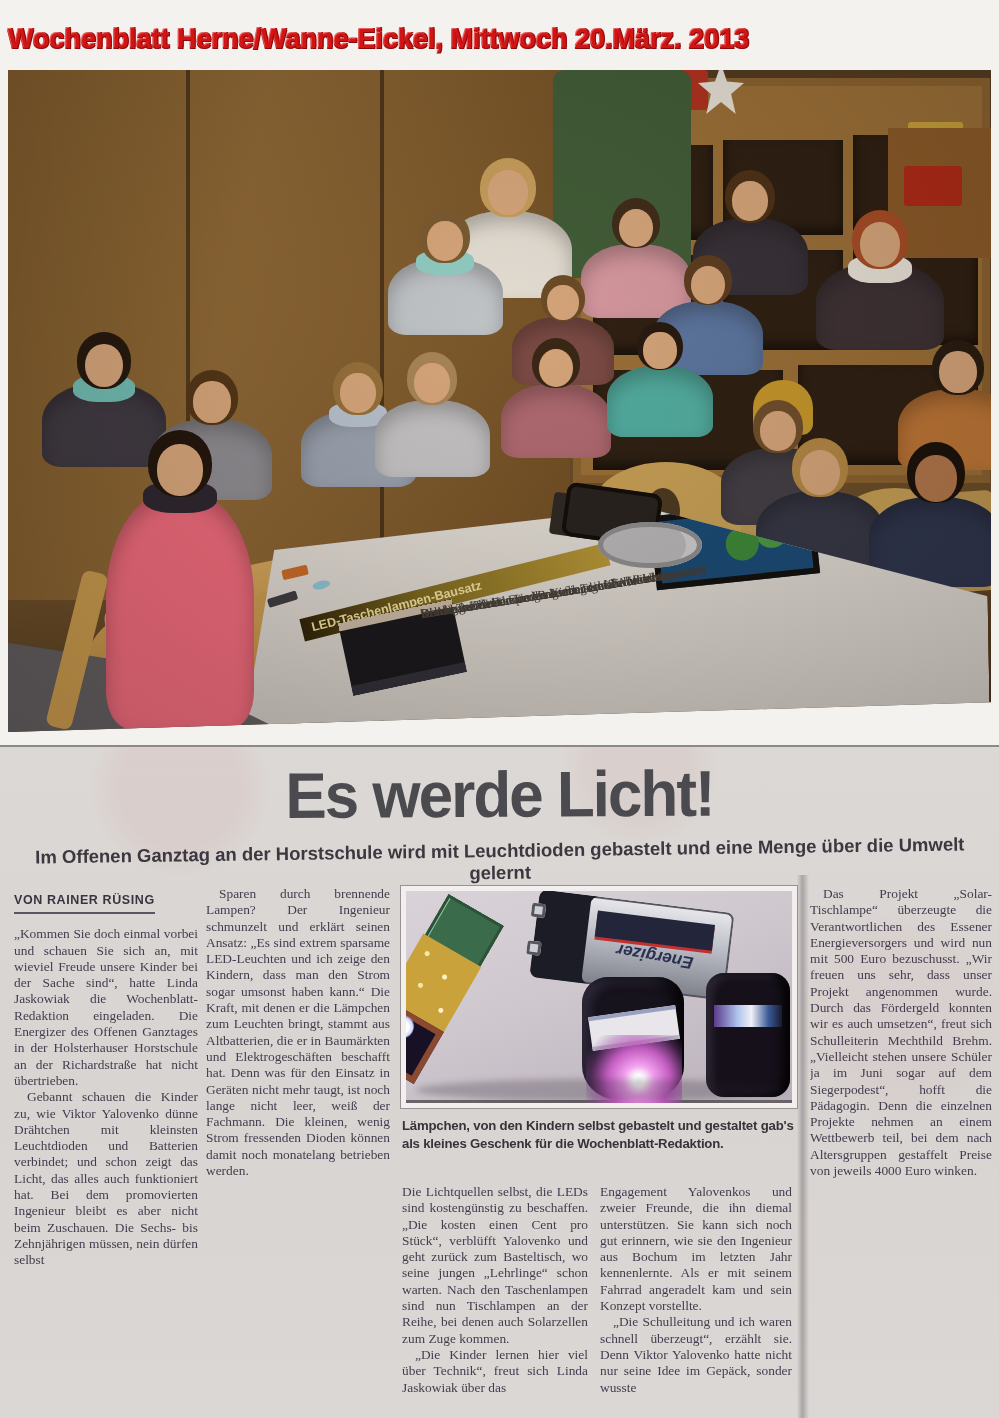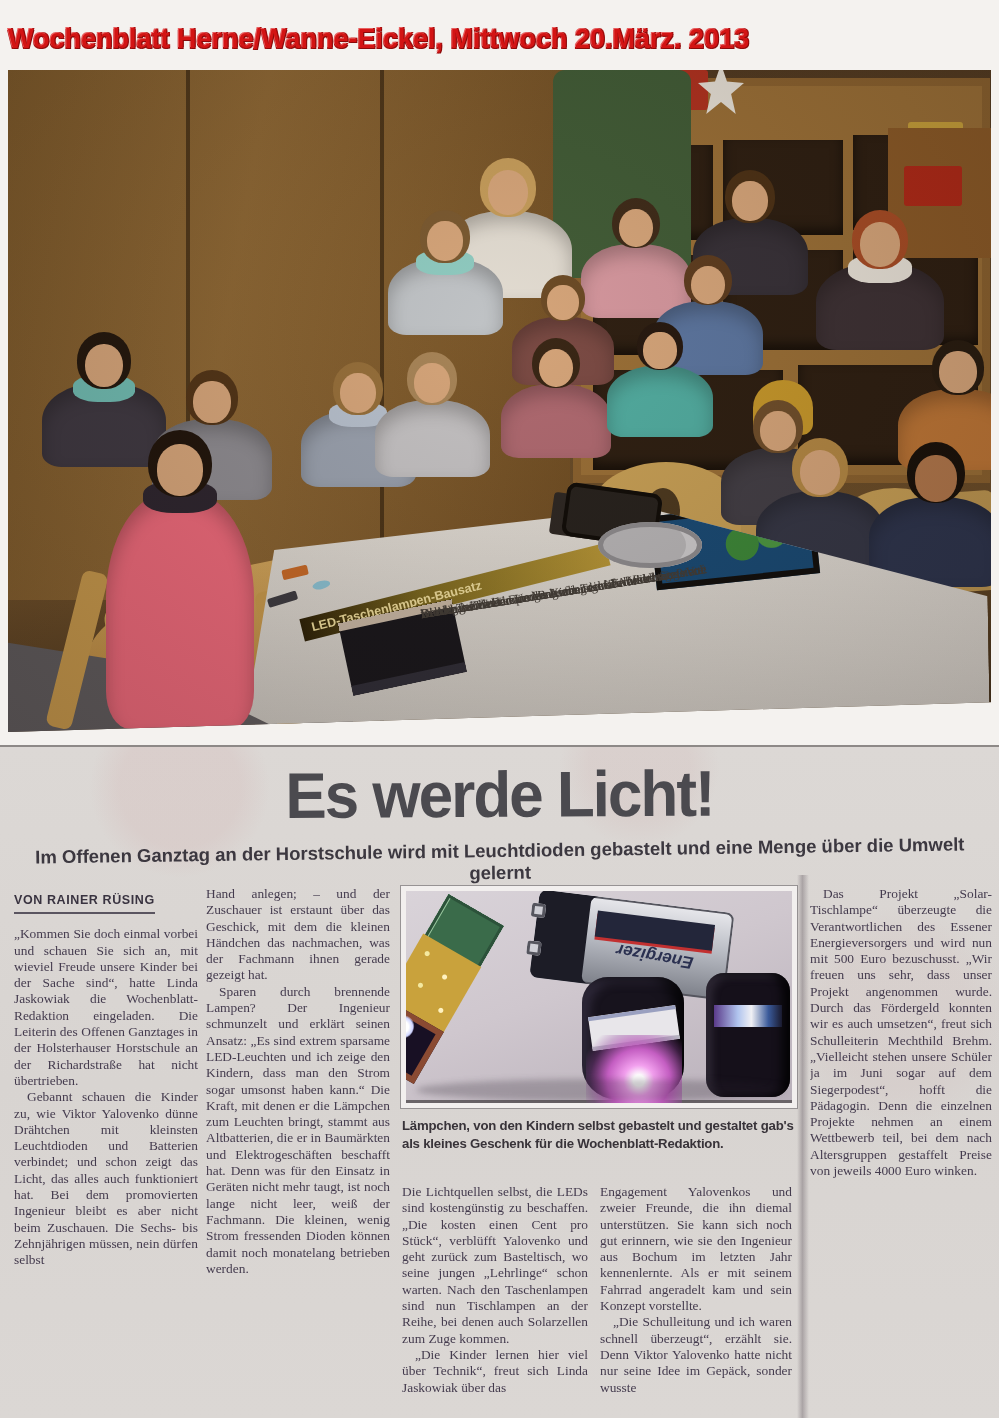--- a/index.html
+++ b/index.html
@@ -337,26 +337,25 @@
   <div class="tins"></div>
   <div class="grain"></div>
 </div>
 
 <div class="article">
   <div class="headline">Es werde Licht!</div>
   <div class="subtitle">Im Offenen Ganztag an der Horstschule wird mit Leuchtdioden gebastelt und eine Menge über die Umwelt gelernt</div>
 
   <div class="col c1">
     <span class="byline">VON RAINER RÜSING</span>
-    <p>„Kommen Sie doch einmal vorbei und schauen Sie sich an, mit wieviel Freude unsere Kinder bei der Sache sind“, hatte Linda Jaskowiak die Wochenblatt-Redaktion eingeladen. Die Leiterin des Offenen Ganztages in der Holsterhauser Horstschule an der Richardstraße hat nicht übertrieben.</p>
+    <p>„Kommen Sie doch einmal vorbei und schauen Sie sich an, mit wieviel Freude unsere Kinder bei der Sache sind“, hatte Linda Jaskowiak die Wochenblatt-Redaktion eingeladen. Die Energizer des Offenen Ganztages in der Holsterhauser Horstschule an der Richardstraße hat nicht übertrieben.</p>
     <p class="ind">Gebannt schauen die Kinder zu, wie Viktor Yalovenko dünne Drähtchen mit kleinsten Leuchtdioden und Batterien verbindet; und schon zeigt das Licht, das alles auch funktioniert hat. Bei dem promovierten Ingenieur bleibt es aber nicht beim Zuschauen. Die Sechs- bis Zehnjährigen müssen, nein dürfen selbst</p>
   </div>
 
   <div class="col c2">
-    <p>Hand anlegen; – und der Zuschauer ist erstaunt über das Geschick, mit dem die kleinen Händchen das nachmachen, was der Fachmann ihnen gerade gezeigt hat.</p>
     <p class="ind">Sparen durch brennende Lampen? Der Ingenieur schmunzelt und erklärt seinen Ansatz: „Es sind extrem sparsame LED-Leuchten und ich zeige den Kindern, dass man den Strom sogar umsonst haben kann.“ Die Kraft, mit denen er die Lämpchen zum Leuchten bringt, stammt aus Altbatterien, die er in Baumärkten und Elektrogeschäften beschafft hat. Denn was für den Einsatz in Geräten nicht mehr taugt, ist noch lange nicht leer, weiß der Fachmann. Die kleinen, wenig Strom fressenden Dioden können damit noch monatelang betrieben werden.</p>
   </div>
 
   <div class="photo-inline">
     <div class="pi-scene">
       <div class="torch-left">
         <div class="tl-top"></div>
         <div class="tl-mid"></div>
         <div class="tl-face"></div>
         <div class="led" style="left:16px;top:126px;"></div>

